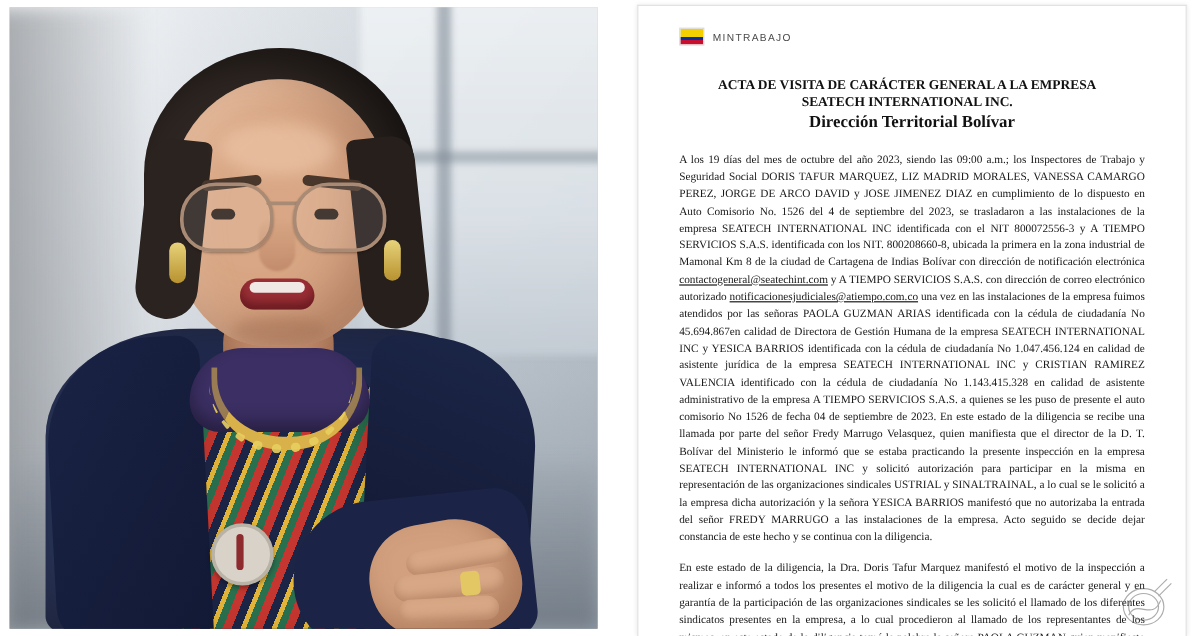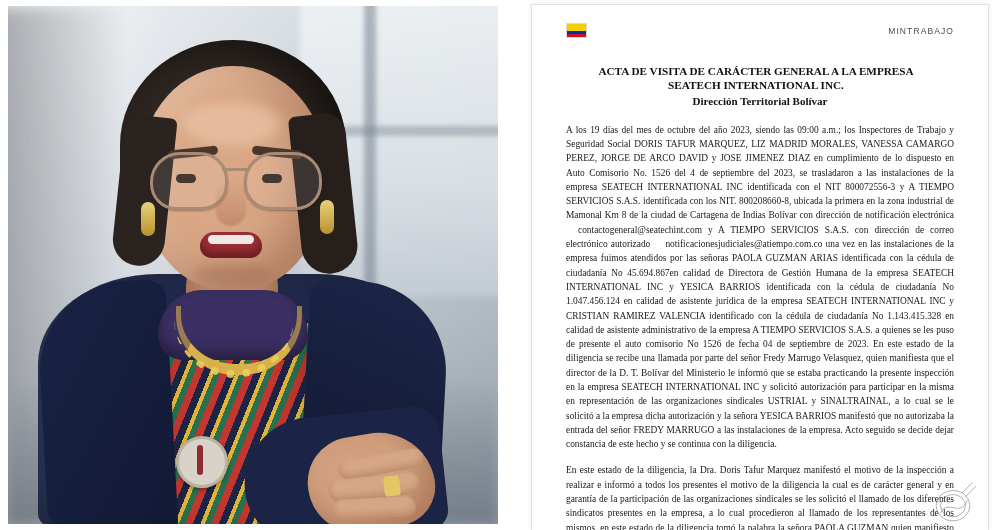--- a/index.html
+++ b/index.html
@@ -346,21 +346,20 @@
     padding: 0;
   }
   .doc-inner {
     padding: 18px 34px 0 34px;
   }
   .doc-header {
     display: flex;
     align-items: center;
     gap: 7px;
     margin-bottom: 26px;
-    justify-content: space-between;
   }
   .flag {
     width: 19px; height: 13px;
     display: inline-block;
     background: linear-gradient(180deg, #f5d000 0 50%, #0033a0 50% 75%, #c8102e 75% 100%);
     border: 0.5px solid #d9d9d9;
   }
   .brand {
     font-size: 8.5px;
     letter-spacing: 1.1px;
@@ -373,36 +372,36 @@
     font-weight: bold;
     font-size: 11.2px;
     line-height: 1.28;
     color: #111;
     margin: 0 14px 2px 6px;
   }
   .doc-subtitle {
     text-align: center;
     font-family: "Liberation Serif", serif;
     font-weight: bold;
-    font-size: 11px;
+    font-size: 14px;
     color: #111;
     margin-bottom: 16px;
   }
   .doc-body p {
     font-family: "Liberation Serif", serif;
     font-size: 9.4px;
     line-height: 1.52;
     color: #181818;
     text-align: justify;
     margin: 0 0 12px 0;
   }
   .doc-body b { font-weight: normal; }
   .lnk {
     color: #1a1a1a;
-    margin-left: 12px;
+    text-decoration: underline;
   }
   .stamp {
     position: absolute;
     right: 8px;
     bottom: 4px;
     width: 54px; height: 48px;
     opacity: 0.55;
   }
   .stamp svg { width: 100%; height: 100%; }
 </style>

